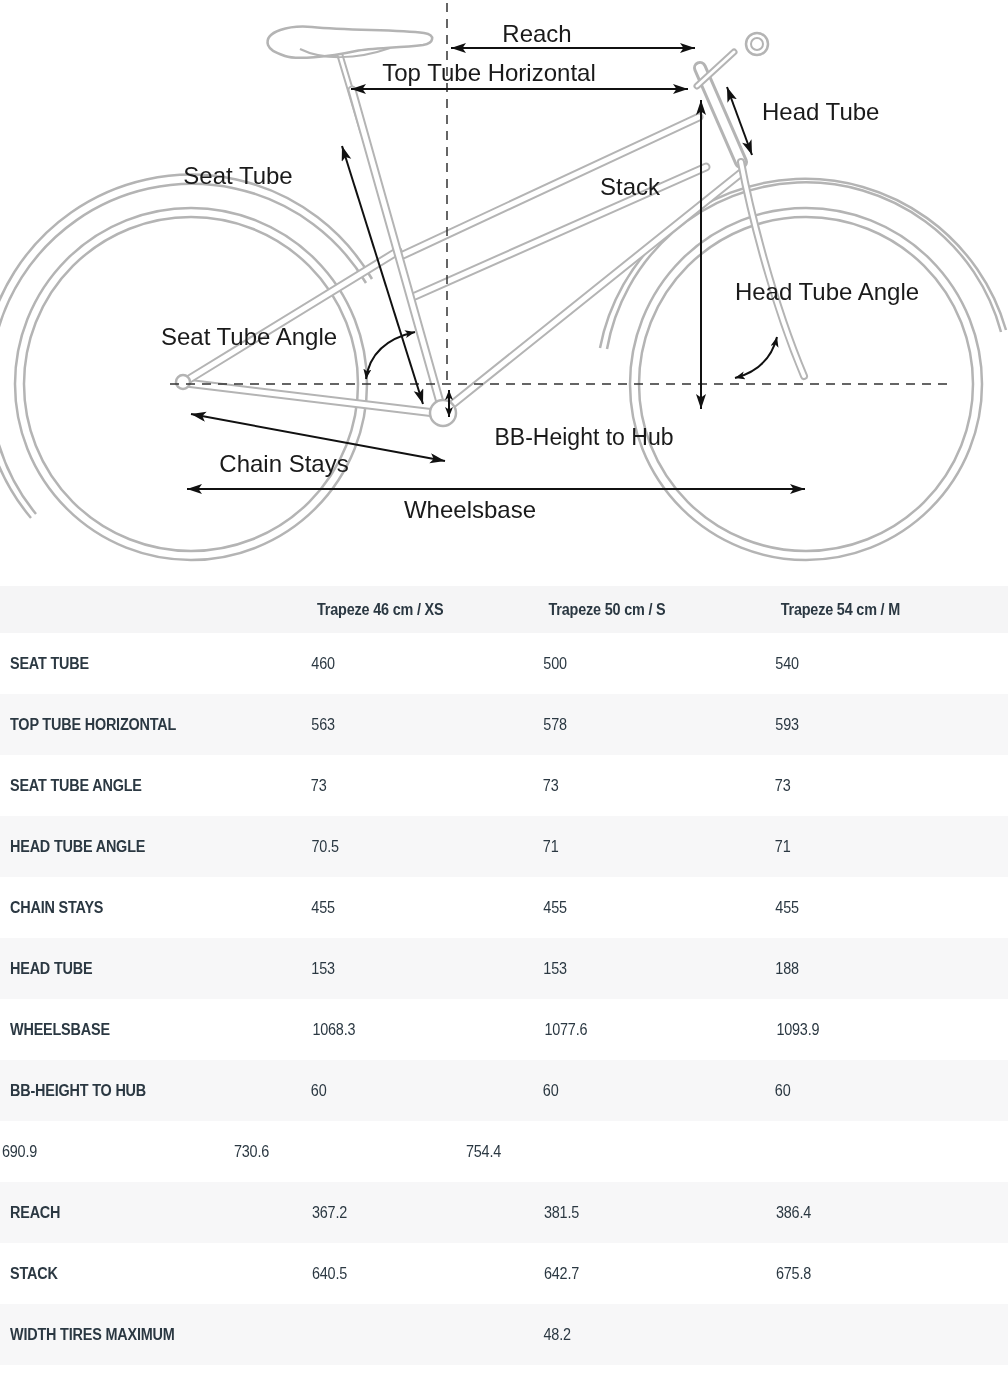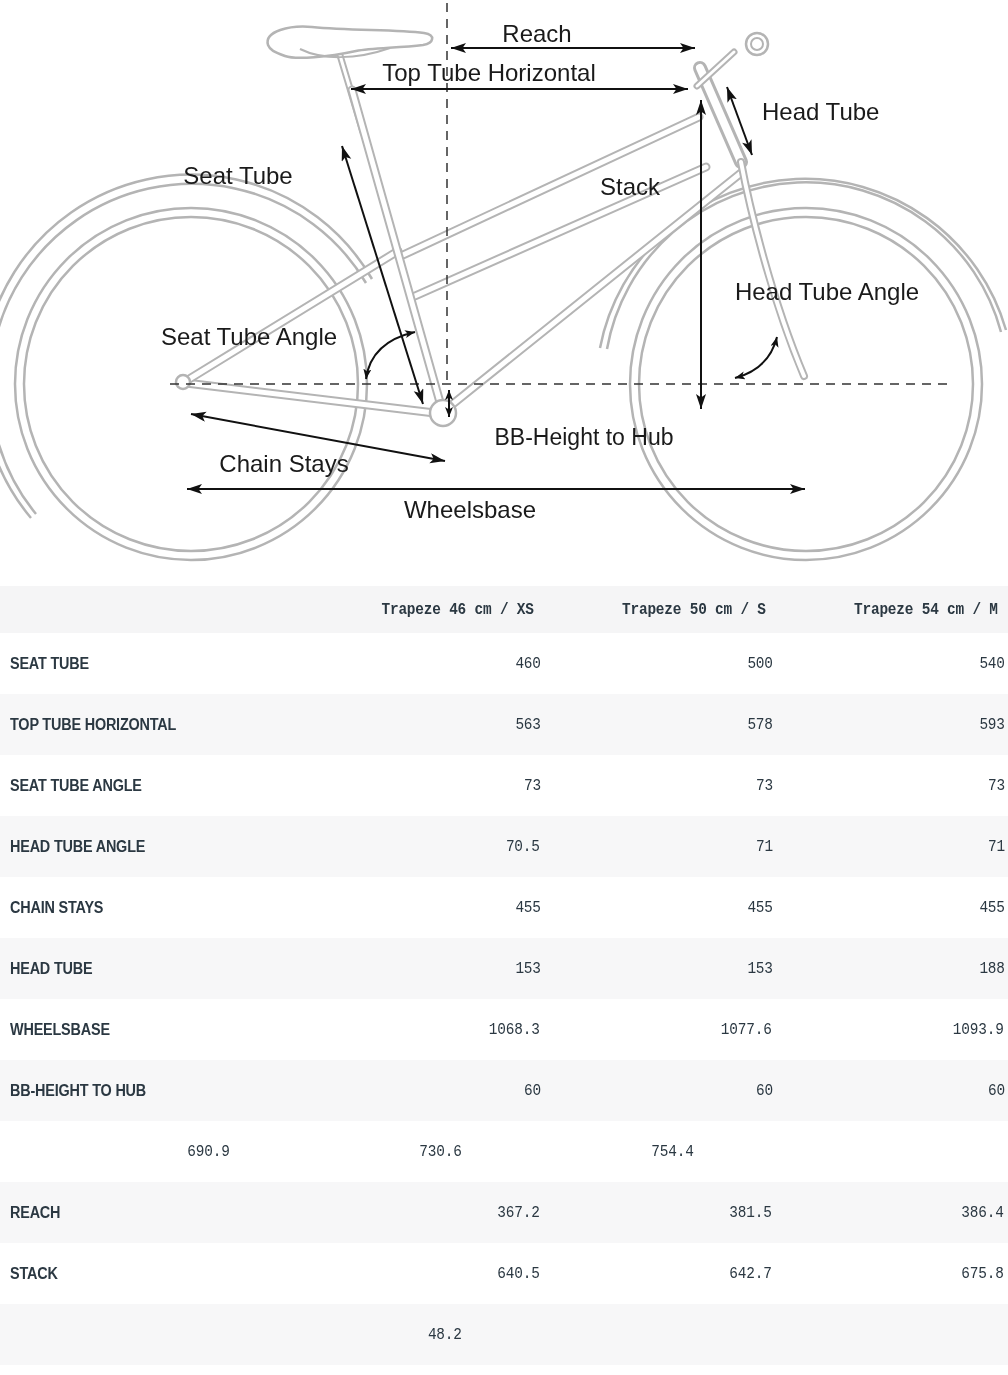--- a/index.html
+++ b/index.html
@@ -6,21 +6,21 @@
   body{width:1008px;height:1375px;font-family:"Liberation Sans",sans-serif;overflow:hidden;}
   .diagram-wrap{width:1008px;height:586px;position:relative;}
   svg text{font-family:"Liberation Sans",sans-serif;fill:#1a1a1a;}
 
   
   .geo-table{width:1008px;color:var(--table-text,#2b3842);}
   .g-head{display:flex;height:47px;align-items:center;background:var(--header-bg,#f5f5f6);font-weight:700;font-size:16px;}
   .g-row{display:flex;height:61px;align-items:center;font-size:16px;background:#fff;}
   .g-row.alt{background:var(--row-alt-bg,#f7f7f8);}
   .c-label{width:310px;padding-left:10px;box-sizing:border-box;font-weight:700;white-space:nowrap;}
-  .c-val{width:232px;text-align:right;font-weight:400;font-family:Liberation Mono, monospace;}
+  .c-val{width:232px;text-align:left;font-weight:400;}
   .g-head .c-val{font-weight:700;}
   .cond{display:inline-block;transform:scaleX(0.9);letter-spacing:-0.2px;}
   .c-label .cond{transform-origin:0 50%;}
   .c-val .cond{transform-origin:50% 50%;}
 
   
   .tube-o{stroke:var(--frame-gray,#b4b4b4);stroke-width:9;fill:none;stroke-linecap:round;}
   .tube-i{stroke:#fff;stroke-width:5;fill:none;stroke-linecap:round;}
   .thin-o{stroke:var(--frame-gray,#b4b4b4);stroke-width:7;fill:none;stroke-linecap:round;}
   .thin-i{stroke:#fff;stroke-width:3;fill:none;stroke-linecap:round;}
@@ -181,18 +181,19 @@
         <div class="c-val"><span class="cond">381.5</span></div>
         <div class="c-val"><span class="cond">386.4</span></div>
       </div>
       <div class="g-row">
         <div class="c-label"><span class="cond">STACK</span></div>
         <div class="c-val"><span class="cond">640.5</span></div>
         <div class="c-val"><span class="cond">642.7</span></div>
         <div class="c-val"><span class="cond">675.8</span></div>
       </div>
       <div class="g-row alt">
+        <div class="c-label"><span class="cond">WIDTH TIRES MAXIMUM</span></div>
         <div class="c-val"><span class="cond"></span></div>
         <div class="c-val"><span class="cond">48.2</span></div>
         <div class="c-val"><span class="cond"></span></div>
       </div>
     </div>
 </div>
 
 </body></html>

